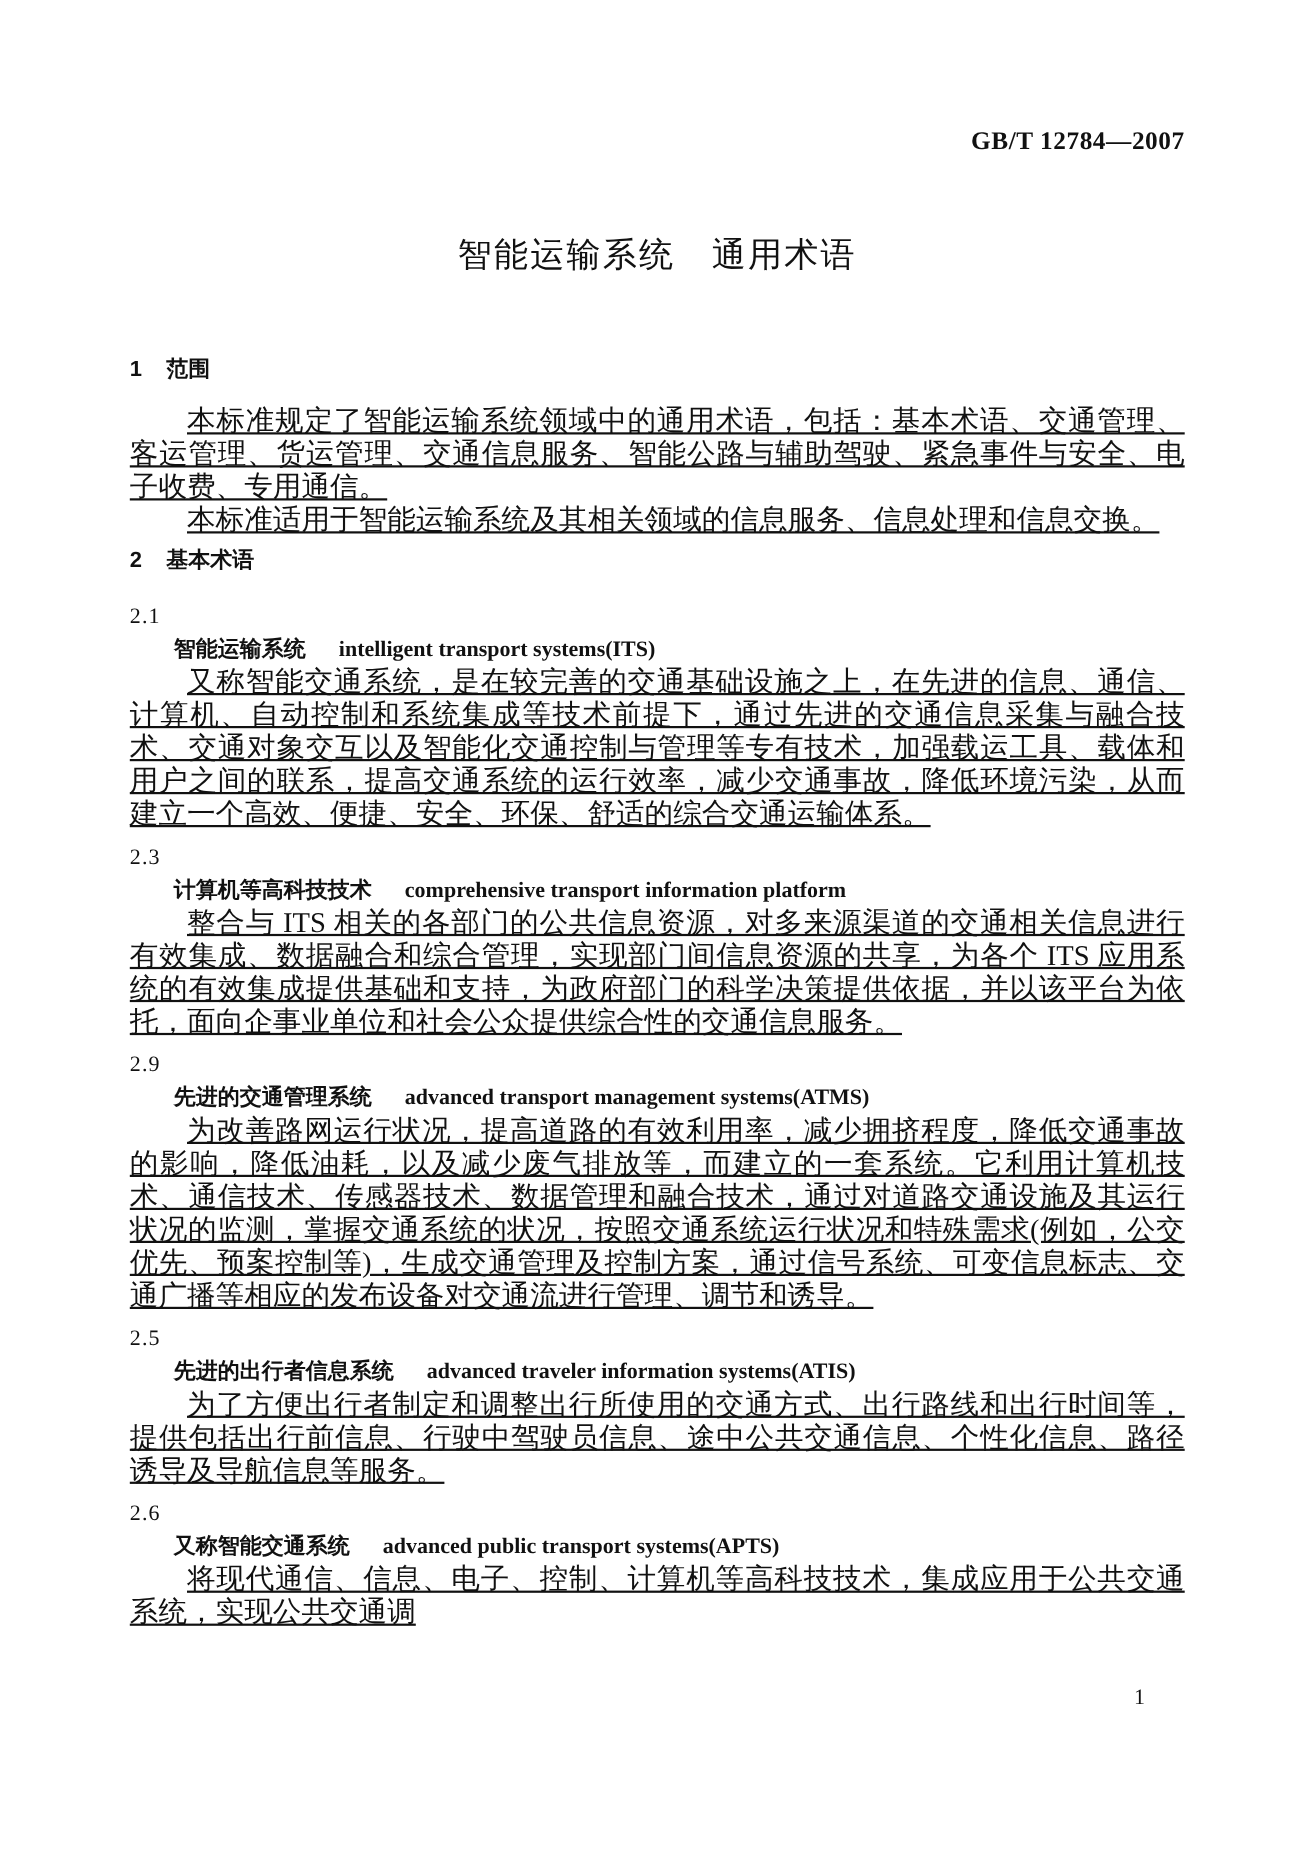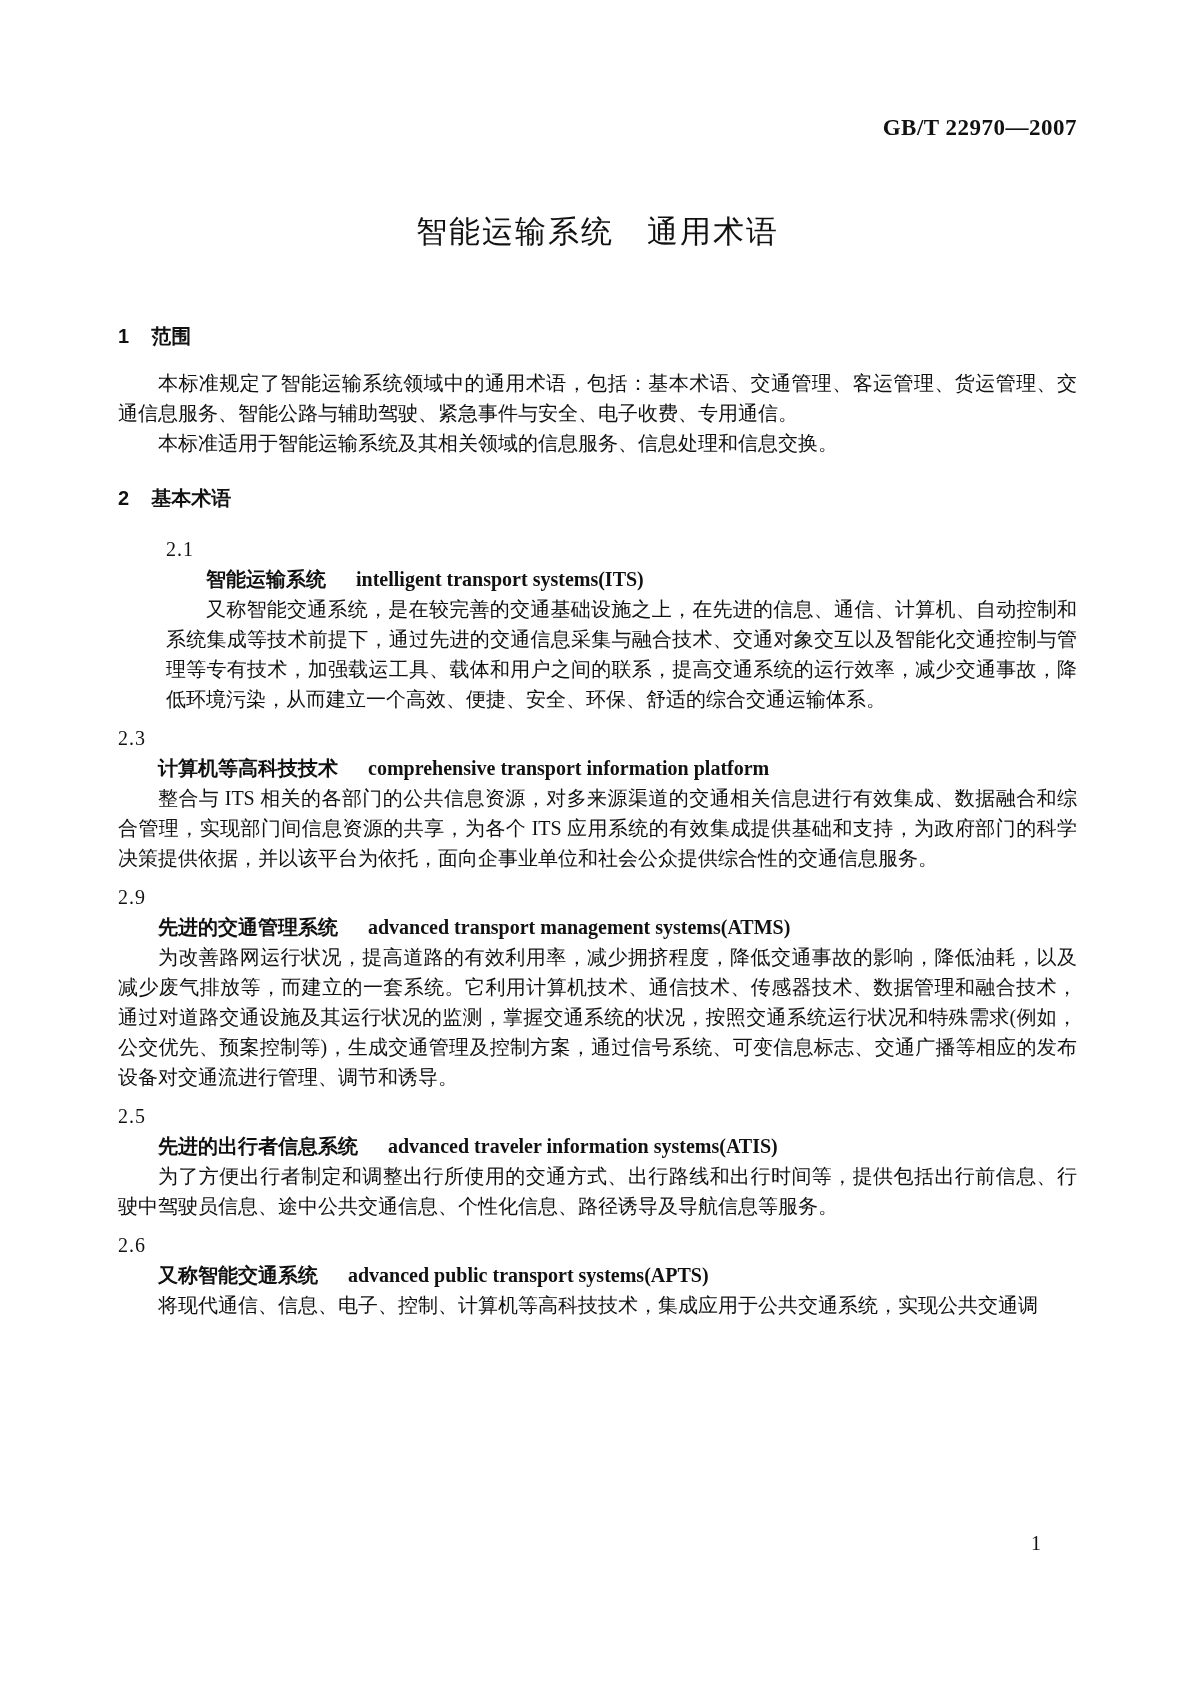--- a/index.html
+++ b/index.html
@@ -40,31 +40,32 @@
     font-weight: bold;
     font-size: 20px;
     line-height: 30px;
   }
   .sec-heading .h-num {
     display: inline-block;
     margin-right: 22px;
     font-family: "Liberation Sans", "DejaVu Sans", sans-serif;
   }
   #sec1-heading { margin-top: 69px; }
-  #sec2-heading { margin-top: 25px; }
+  #sec2-heading { margin-top: 6px; }
   .para {
     margin: 0;
-    font-size: 20px;
+    font-size: 26px;
     line-height: 30px;
     text-align: justify;
     text-indent: 2em;
+    text-decoration: underline;
   }
   .para.first { margin-top: 17px; }
   .term-block { margin-top: 9px; }
-  .term-block.first { margin-top: 21px; margin-left: 48px; }
+  .term-block.first { margin-top: 21px; }
   .term-id {
     margin: 0;
     font-size: 20px;
     line-height: 30px;
     letter-spacing: 1px;
   }
   .term-line {
     margin: 0;
     padding-left: 40px;
     font-size: 20px;
@@ -86,21 +87,21 @@
     right: 150px;
     font-size: 20px;
     line-height: 30px;
   }
 </style>
 </head>
 <body>
 
 <div class="page">
 
-  <div class="doc-code">GB/T 22970—2007</div>
+  <div class="doc-code">GB/T 12784—2007</div>
 
   <h1 class="page-title">智能运输系统　通用术语</h1>
 
   <h2 class="sec-heading" id="sec1-heading">
     <span class="h-num">1</span><span class="h-text">范围</span>
   </h2>
 
   <p class="para first">本标准规定了智能运输系统领域中的通用术语，包括：基本术语、交通管理、客运管理、货运管理、交通信息服务、智能公路与辅助驾驶、紧急事件与安全、电子收费、专用通信。</p>
   <p class="para">本标准适用于智能运输系统及其相关领域的信息服务、信息处理和信息交换。</p>
 

